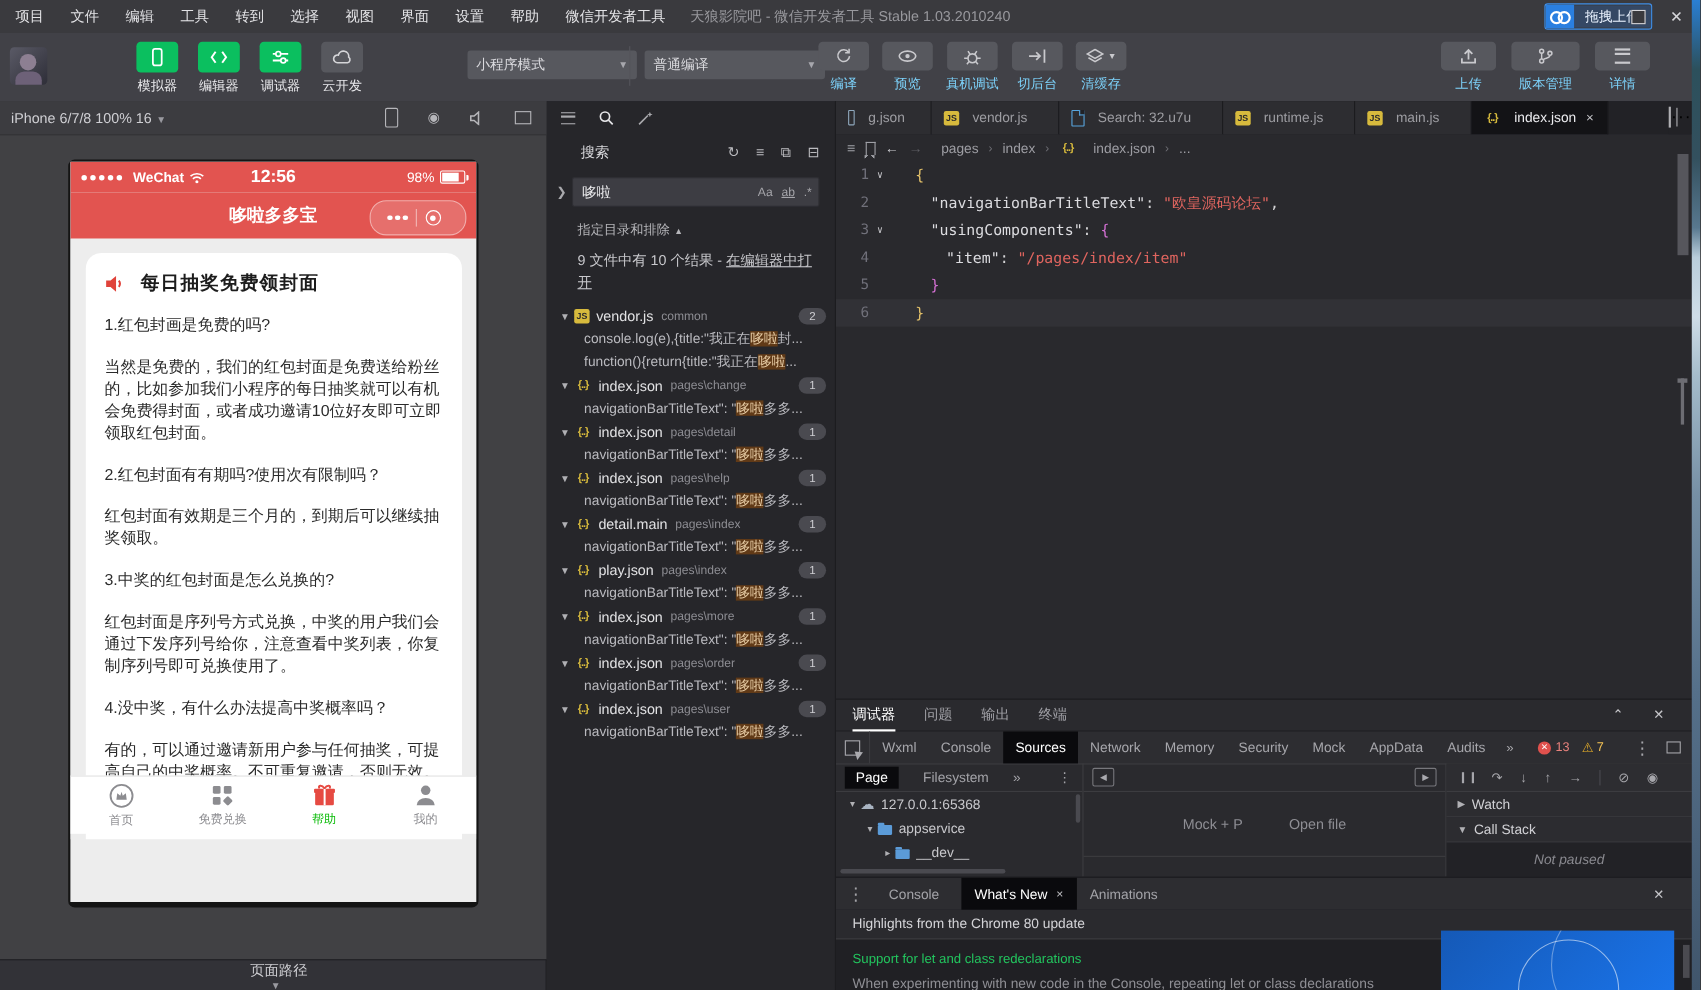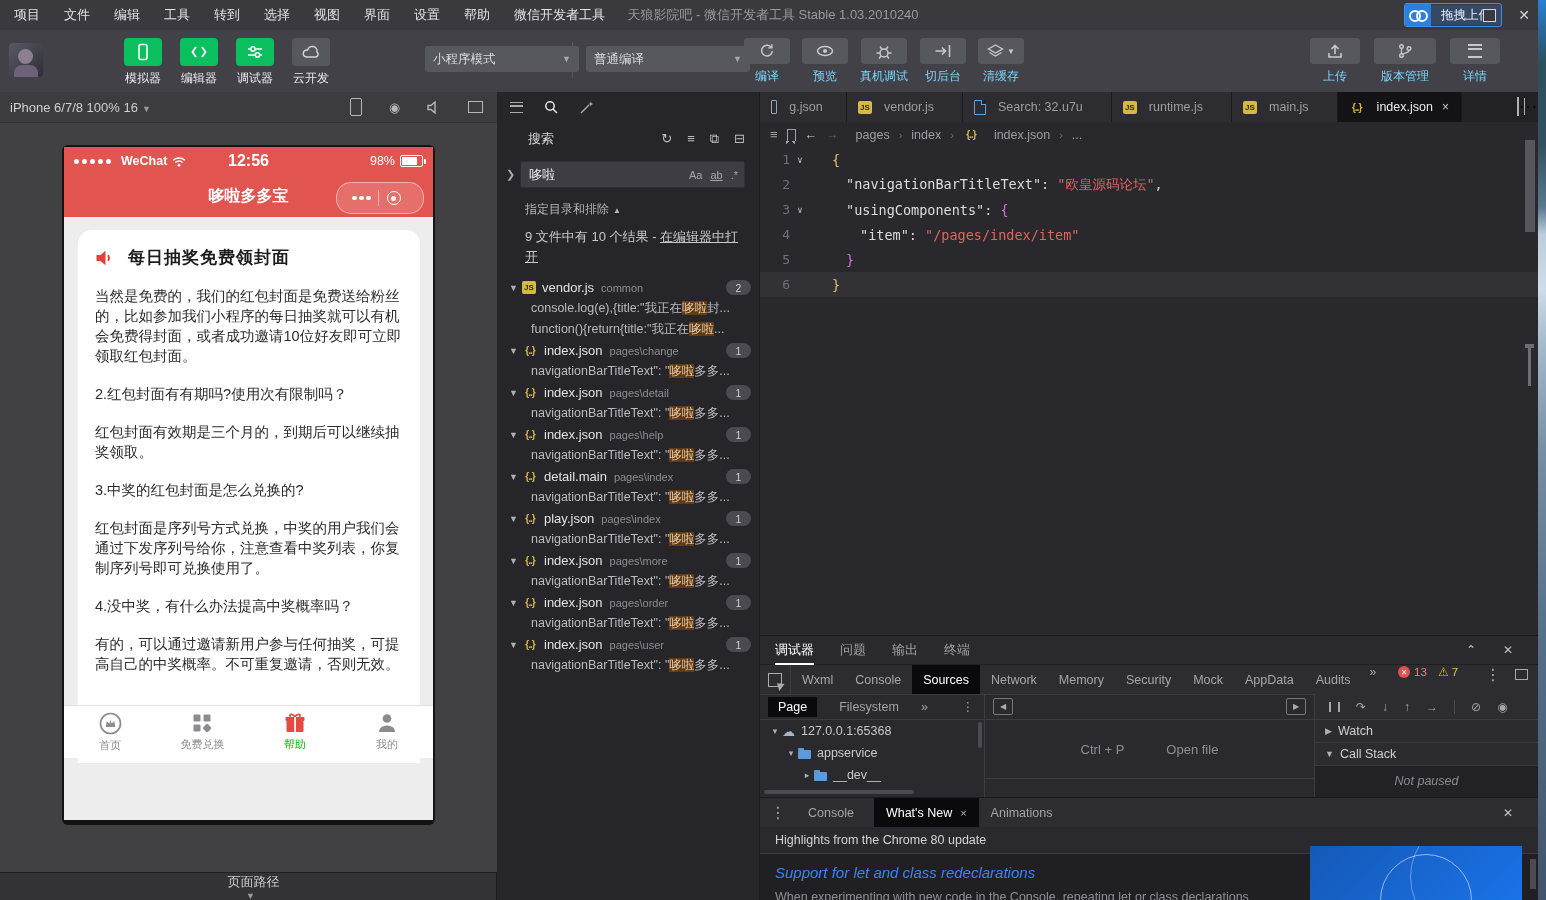--- a/index.html
+++ b/index.html
@@ -149,21 +149,21 @@
   #vsb{position:absolute;right:3px;top:48px;width:10px;height:92px;background:#56565c;}
   #marker-t{position:absolute;right:4px;top:252px;width:9px;height:42px;}
   #marker-t::before{content:"";position:absolute;left:0;top:0;width:9px;height:4px;background:#6d6d73;}
   #marker-t::after{content:"";position:absolute;left:3px;top:0;width:3px;height:42px;background:#6d6d73;}
   
   #dbg{position:absolute;left:760px;top:635px;width:778px;height:265px;background:#2a2a2e;border-top:1px solid #19191c;box-sizing:border-box;}
   #dbg-tabs{height:28px;display:flex;align-items:center;gap:26px;padding-left:15px;font-size:13px;}
   #dbg-tabs .dtab{color:#a0a0a6;padding:5px 0 4px 0;border-bottom:2px solid transparent;}
   #dbg-tabs .dtab.active{color:#fff;border-bottom:2px solid #fff;}
   #dbg-tabs .dright{margin-left:auto;display:flex;gap:27px;padding-right:25px;color:#c5c5c9;font-size:12px;}
-  #devbar{height:29px;background:#2d2d31;border-top:1px solid #1f1f23;border-bottom:1px solid #3c3c40;display:flex;align-items:flex-start;}
+  #devbar{height:29px;background:#2d2d31;border-top:1px solid #1f1f23;border-bottom:1px solid #3c3c40;display:flex;align-items:center;}
   #devbar .insp{width:30px;height:100%;display:flex;align-items:center;justify-content:center;border-right:1px solid #3c3c40;}
   .ic-inspect{width:12px;height:12px;border:1.5px solid #a9a9ae;position:relative;}
   .ic-inspect::after{content:"";position:absolute;right:-4px;bottom:-4px;border-left:7px solid #a9a9ae;border-top:3px solid transparent;border-bottom:5px solid transparent;transform:rotate(-18deg);}
   .dvtab{padding:0 11px;height:100%;display:flex;align-items:center;font-size:12.5px;color:#a6a6ab;white-space:nowrap;}
   .dvtab.active{background:#0a0a0d;color:#fff;}
   #devbar .chev2{color:#a6a6ab;font-size:12px;padding:0 8px;}
   #devbar .badges{display:flex;align-items:center;gap:11px;margin-left:14px;}
   .errb{display:flex;align-items:center;gap:4px;font-size:11.5px;color:#e8827d;}
   .errb .c{width:12px;height:12px;border-radius:50%;background:#e0514d;color:#fff;font-size:8px;display:flex;align-items:center;justify-content:center;}
   .warnb{display:flex;align-items:center;gap:3px;font-size:11.5px;color:#f2c154;}
@@ -206,21 +206,21 @@
   
   #drawer{position:absolute;left:0;top:161px;right:0;bottom:0;background:#202024;}
   #dr-tabs{height:29px;background:#2d2d31;border-top:1px solid #1b1b1e;display:flex;align-items:center;}
   #dr-tabs .ddots{padding:0 10px;color:#a3a3a8;}
   .drtab{padding:0 12px;height:100%;display:flex;align-items:center;font-size:12.5px;color:#a3a3a8;gap:8px;}
   .drtab.active{background:#0a0a0d;color:#fff;}
   .drtab .x{color:#b9b9bd;font-size:11px;}
   #dr-tabs .dx{margin-left:auto;padding-right:25px;color:#c5c5c9;font-size:12px;}
   #dr-head{height:26px;background:#2a2a2e;border-bottom:1px solid #3c3c40;line-height:26px;padding-left:15px;font-size:12.5px;color:#d4d4d8;}
   #dr-body{padding:10px 0 0 15px;}
-  #dr-body .at{font-size:15px;color:#3b82f6;font-style:italic;}
+  #dr-body .at{font-size:12px;color:#22c55e;}
   #dr-body .ab{margin-top:9px;font-size:12.5px;color:#8f8f95;width:500px;}
   #thumb{position:absolute;right:16px;top:49px;width:212px;height:56px;background:linear-gradient(135deg,#1559b7,#1a73e8);overflow:hidden;}
   #thumb::before{content:"";position:absolute;left:70px;top:8px;width:90px;height:90px;border:1.5px solid rgba(255,255,255,.55);border-radius:50%;}
   #thumb::after{content:"";position:absolute;left:100px;top:-30px;width:120px;height:120px;border:1px solid rgba(255,255,255,.35);border-radius:50%;}
   #dr-sb{position:absolute;right:2px;top:62px;width:6px;height:30px;background:#4a4a50;}
   
   #statusl{position:absolute;left:0;top:872px;width:497px;height:28px;background:#323237;border-top:1px solid #202024;border-right:1px solid #1d1d20;display:flex;align-items:center;box-sizing:border-box;flex-direction:column;}
   #statusl .lab{margin-left:11px;font-size:13px;color:#cdcdd1;}
   #statusl .car{font-size:9px;color:#9a9aa0;margin-left:5px;}
   #statusl .dv{width:1px;height:14px;background:#55555b;margin:0 10px;}
@@ -437,20 +437,21 @@
           <div id="card">
             <div class="announce">
               <svg width="19" height="18" viewBox="0 0 19 18">
                   <path d="M1.5 6h4l5-4.2v14.4L5.5 12h-4z" fill="#e0423a"></path>
                   <path d="M13 6.2a4.6 4.6 0 0 1 0 5.6" fill="none" stroke="#e0423a" stroke-width="1.8"></path>
                 </svg>
               <span class="atitle">每日抽奖免费领封面</span>
             </div>
             <div id="faq">
 
+            <p>1.红包封画是免费的吗?</p>
                 <p>当然是免费的，我们的红包封面是免费送给粉丝的，比如参加我们小程序的每日抽奖就可以有机会免费得封面，或者成功邀请10位好友即可立即领取红包封面。</p>
                 <p>2.红包封面有有期吗?使用次有限制吗？</p>
                 <p>红包封面有效期是三个月的，到期后可以继续抽奖领取。</p>
                 <p>3.中奖的红包封面是怎么兑换的?</p>
                 <p>红包封面是序列号方式兑换，中奖的用户我们会通过下发序列号给你，注意查看中奖列表，你复制序列号即可兑换使用了。</p>
                 <p>4.没中奖，有什么办法提高中奖概率吗？</p>
                 <p>有的，可以通过邀请新用户参与任何抽奖，可提高自己的中奖概率。不可重复邀请，否则无效。</p>
               </div>
           </div>
           <div id="p-tabbar">
@@ -822,21 +823,21 @@
           </div>
         <span class="hsb"></span>
         <span class="vsb2"></span>
       </div>
       <div id="src-mid">
         <div class="mtop">
           <span class="navic">◀</span>
           <span class="navic right">▶</span>
         </div>
         <div class="hint">
-          <span>Ctrl + P</span>
+          <span>Mock + P</span>
           <span>Open file</span>
         </div>
         <div class="mline"></div>
       </div>
       <div id="src-right">
         <div class="rtop">
           <span class="ic-pause"></span>
           <span>↷</span>
           <span>↓</span>
           <span>↑</span>

